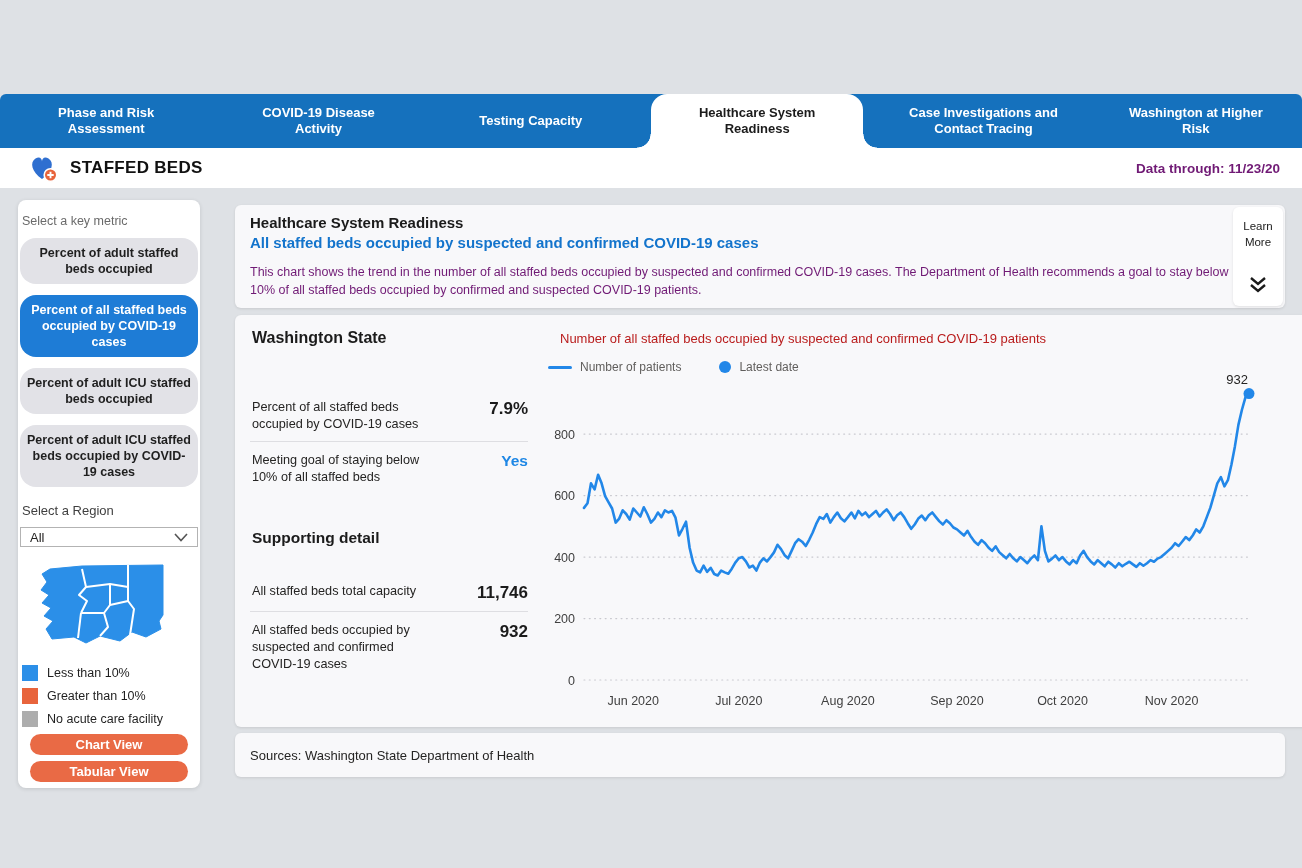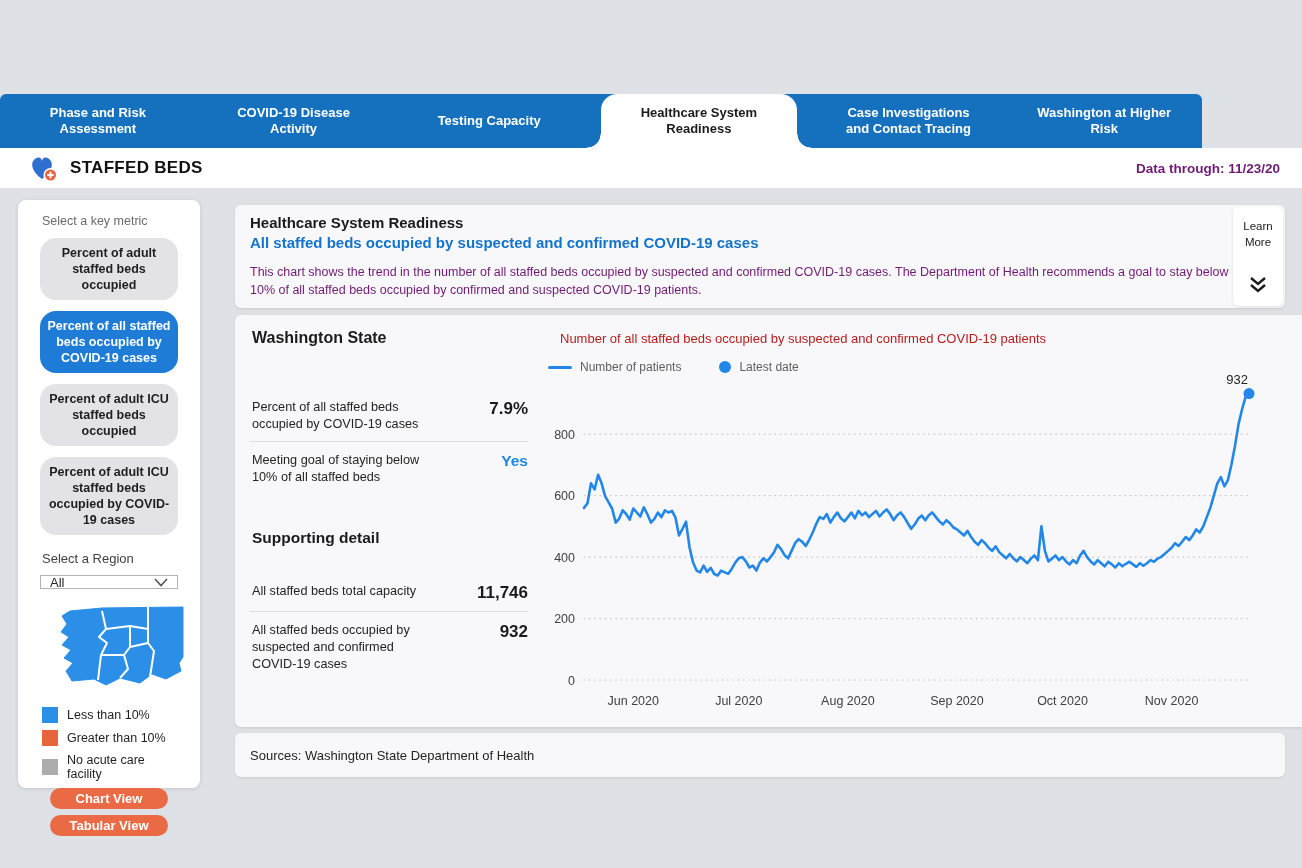--- a/index.html
+++ b/index.html
@@ -1,47 +1,47 @@
 <!DOCTYPE html>
 <html><head>
 <meta charset="utf-8">
 <style>
   * { margin:0; padding:0; box-sizing:border-box; }
   html,body { width:1302px; height:868px; }
   body { font-family:"Liberation Sans", sans-serif; background:#dee1e5; color:#252423; }
   .page { position:relative; width:1302px; height:868px; overflow:hidden; background:#dee1e5; }
 
   
-  .navbar { position:absolute; left:0; top:94px; width:1202px; height:54px;
+  .navbar { position:absolute; left:0; top:94px; width:1302px; height:54px;
             background:#1571bd; border-radius:6px 6px 0 0; display:flex; }
   .tab { flex:1 1 0; display:flex; align-items:center; justify-content:center; text-align:center;
          color:#ffffff; font-size:13px; font-weight:700; line-height:1.25; padding:0 30px; cursor:pointer; }
   .tab.active { position:relative; background:#ffffff; color:#1b1b1b; border-radius:16px 16px 0 0; margin:0 14px; }
   .tab.active::before { content:""; position:absolute; left:-14px; bottom:0; width:14px; height:14px;
         background:radial-gradient(circle 14px at 0 0, #1571bd 0 13.2px, #ffffff 13.8px); }
   .tab.active::after  { content:""; position:absolute; right:-14px; bottom:0; width:14px; height:14px;
         background:radial-gradient(circle 14px at 100% 0, #1571bd 0 13.2px, #ffffff 13.8px); }
 
   
   .headerbar { position:absolute; left:0; top:148px; width:1302px; height:40px; background:#ffffff;
                display:flex; align-items:center; }
   .logo { margin-left:28px; width:32px; height:30px; }
   .app-title { margin-left:10px; font-size:17px; font-weight:800; letter-spacing:.3px; color:#111; }
   .data-through { margin-left:auto; margin-right:22px; font-size:13.5px; font-weight:700; color:#701a75; }
 
   
   .sidebar { position:absolute; left:18px; top:200px; width:182px; height:588px; background:#ffffff;
-             border-radius:8px; box-shadow:0 1px 4px rgba(0,0,0,.12); padding:12px 20px; }
+             border-radius:8px; box-shadow:0 1px 4px rgba(0,0,0,.12); padding:12px 0; }
   .side-label { font-size:12.5px; color:#6a6a6a; margin:2px 0 10px 4px; }
   .pill { background:#e2e2e7; border-radius:16px; padding:7px 6px; text-align:center;
           font-size:12.5px; font-weight:700; line-height:1.28; color:#1f1f1f; margin:0 2px 11px 2px; cursor:pointer; }
   .pill.active { background:#1e7cd6; color:#ffffff; }
   .region-label { font-size:13px; color:#3f3f3f; margin:16px 0 9px 4px; }
   .dropdown { display:flex; align-items:center; justify-content:space-between; border:1px solid #b3b3b3;
-              background:#fff; height:14px; padding:0 9px; margin:0 2px 10px 2px; font-size:13px; cursor:pointer; }
+              background:#fff; height:20px; padding:0 9px; margin:0 2px 10px 2px; font-size:13px; cursor:pointer; }
   .map-wrap { margin:4px 0 6px 10px; }
   .legend-row { display:flex; align-items:center; margin:0 0 7px 4px; }
   .legend-swatch { width:16px; height:16px; margin-right:9px; flex:0 0 16px; }
   .legend-text { font-size:12.5px; color:#1f1f1f; }
   .view-btn { background:#e96a45; border-radius:12px; color:#fff; text-align:center; font-size:13px;
               font-weight:700; padding:3px 0; margin:6px 12px 0 12px; cursor:pointer; }
 
   
   .card { position:absolute; background:#f8f8fa; border-radius:6px; box-shadow:0 1px 3px rgba(0,0,0,.10); }
   .head-card { left:235px; top:205px; width:1050px; height:103px; padding:9px 60px 0 15px; }

